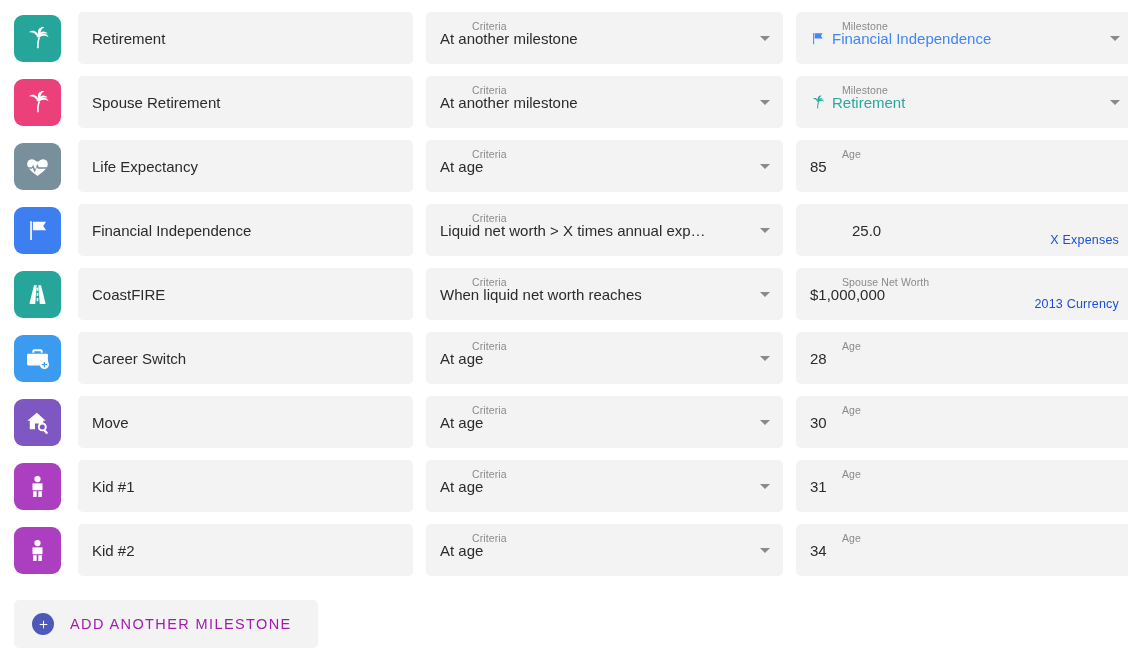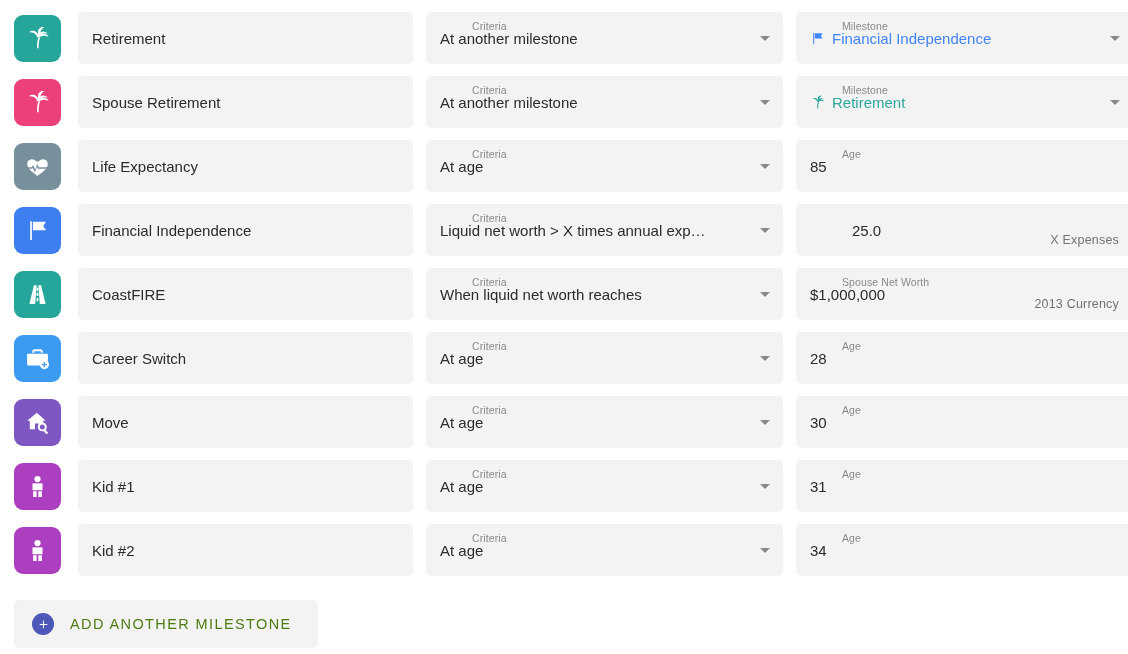--- a/index.html
+++ b/index.html
@@ -80,21 +80,21 @@
     border-left: 5px solid transparent;
     border-right: 5px solid transparent;
     border-top: 5px solid #8a8a8e;
   }
 
   .suffix {
     position: absolute;
     right: 14px;
     bottom: 9px;
     font-size: 12.5px;
-    color: #737373;
+    color: #1d4ed8;
     letter-spacing: .2px;
   }
 
   
   .addbar { padding-left: 14px; margin-top: 22px; }
   .add-btn {
     display: inline-flex;
     align-items: center;
     background: #f3f3f4;
     border: none;
@@ -108,21 +108,21 @@
     width: 22px; height: 22px; border-radius: 50%;
     background: #4e58b8;
     display: flex; align-items: center; justify-content: center;
     margin-right: 16px;
     flex: 0 0 22px;
   }
   .add-btn .plus-circle svg { width: 13px; height: 13px; fill: #ffffff; display:block; }
   .add-btn .add-label {
     font-size: 14.5px;
     letter-spacing: 1.4px;
-    color: #4d7c0f;
+    color: #a21caf;
   }
 </style>
 </head>
 <body>
 
 <div class="page">
   <div id="rows">
       <div class="row">
         <div class="tile" style="background: rgb(38, 166, 154);">
           <span>

